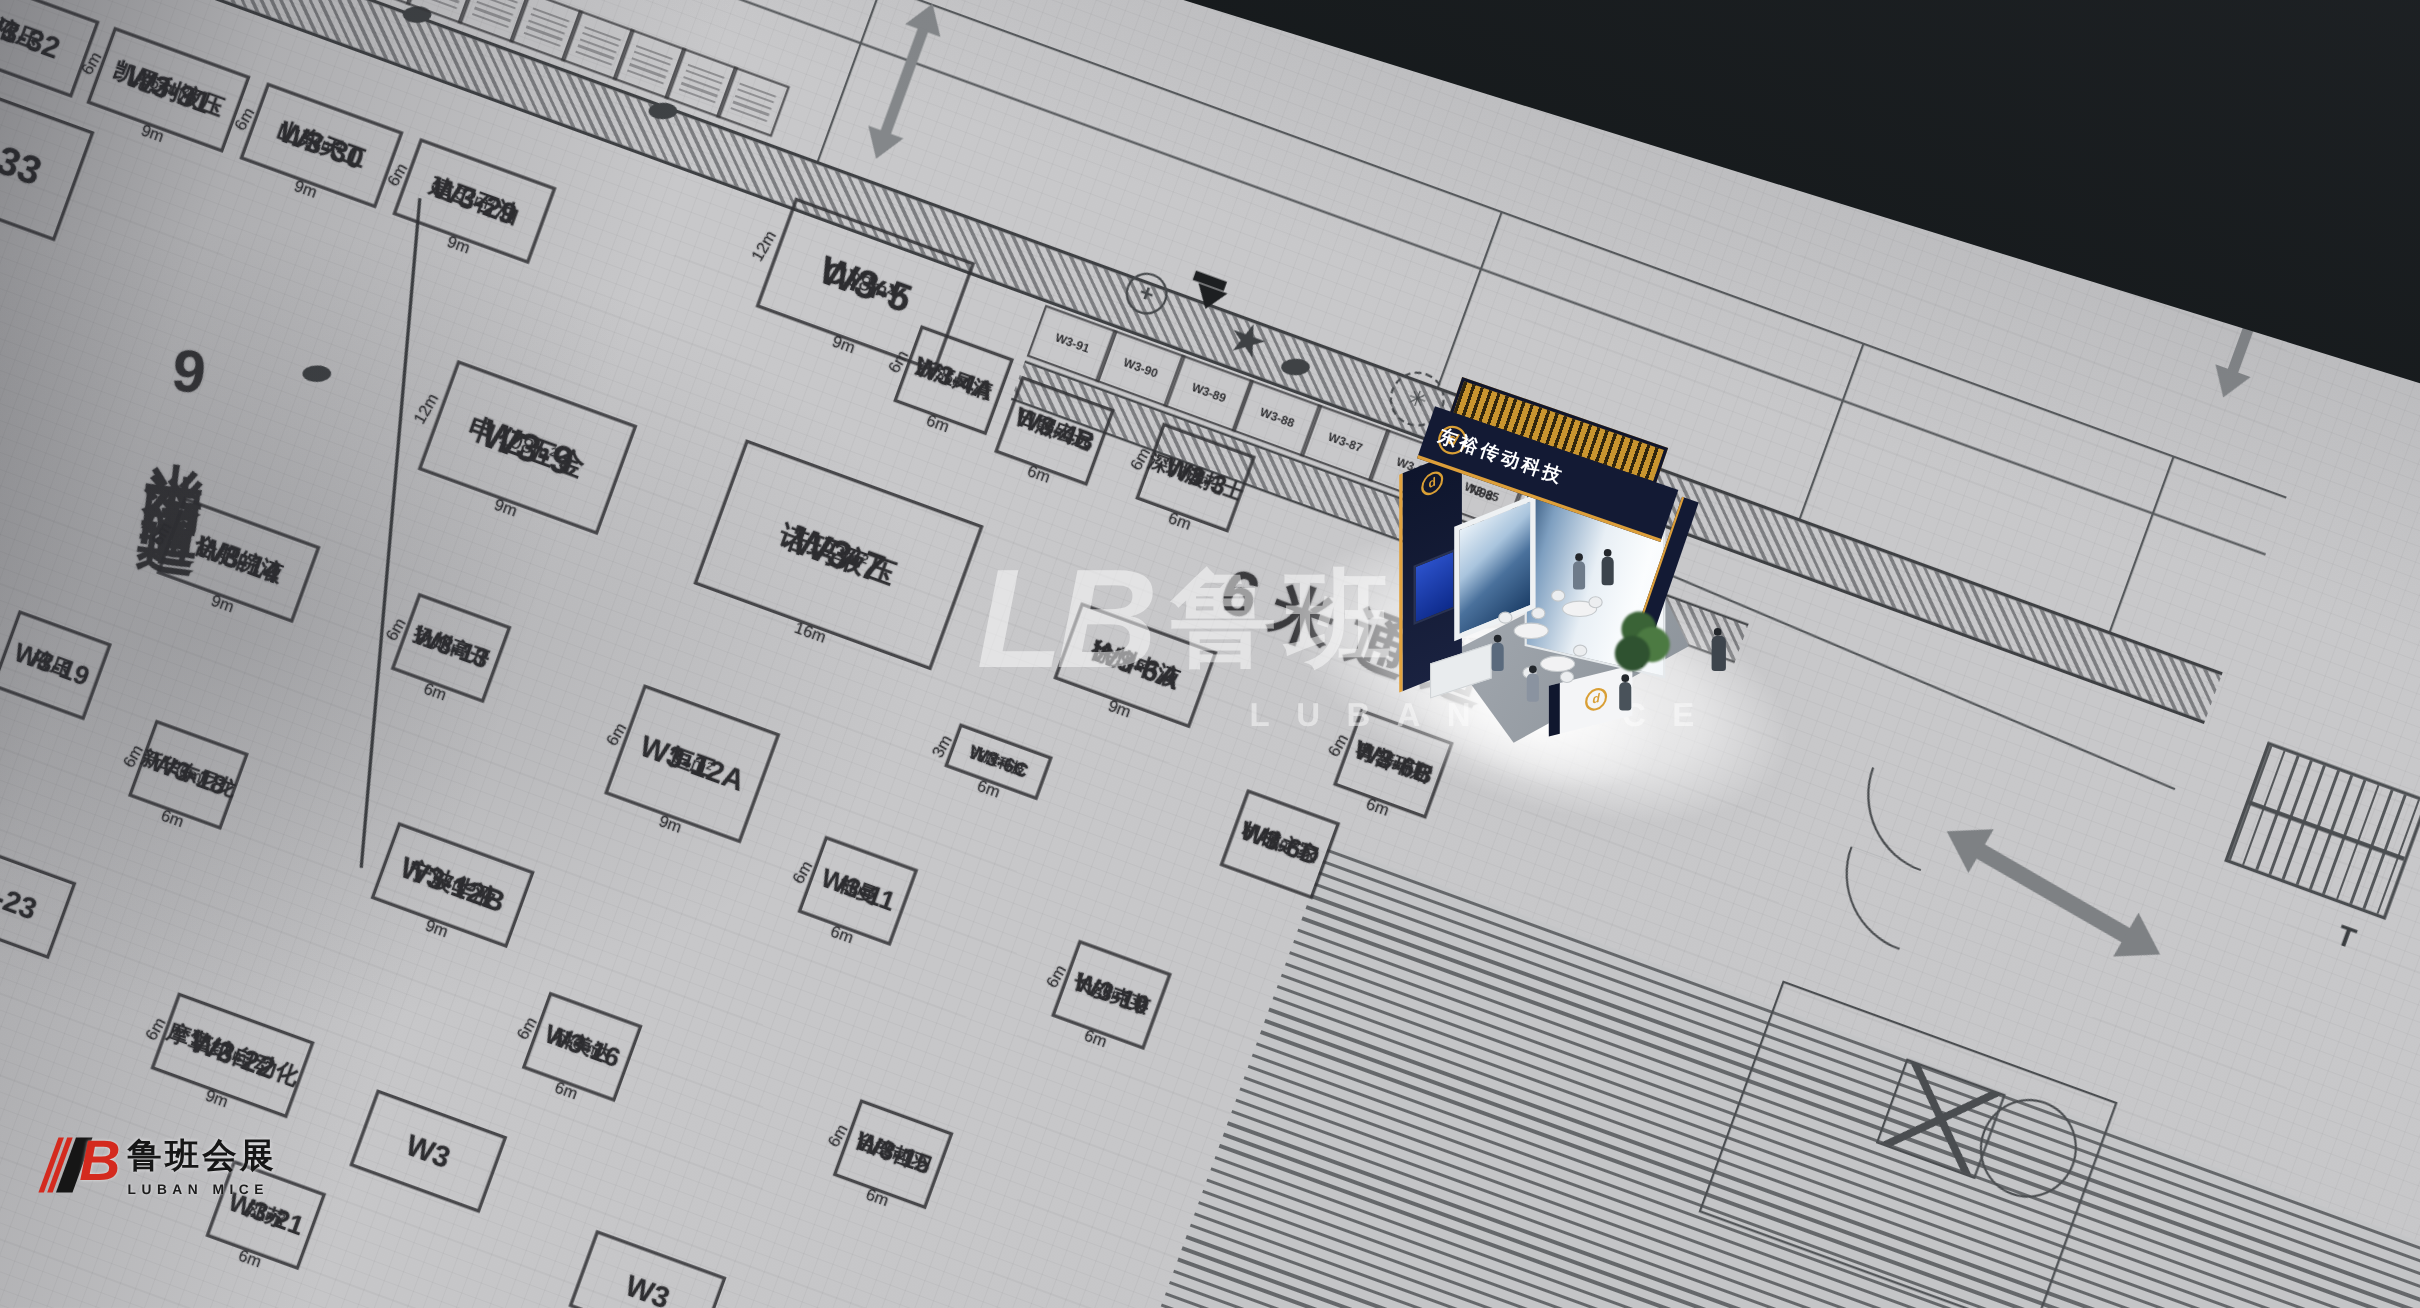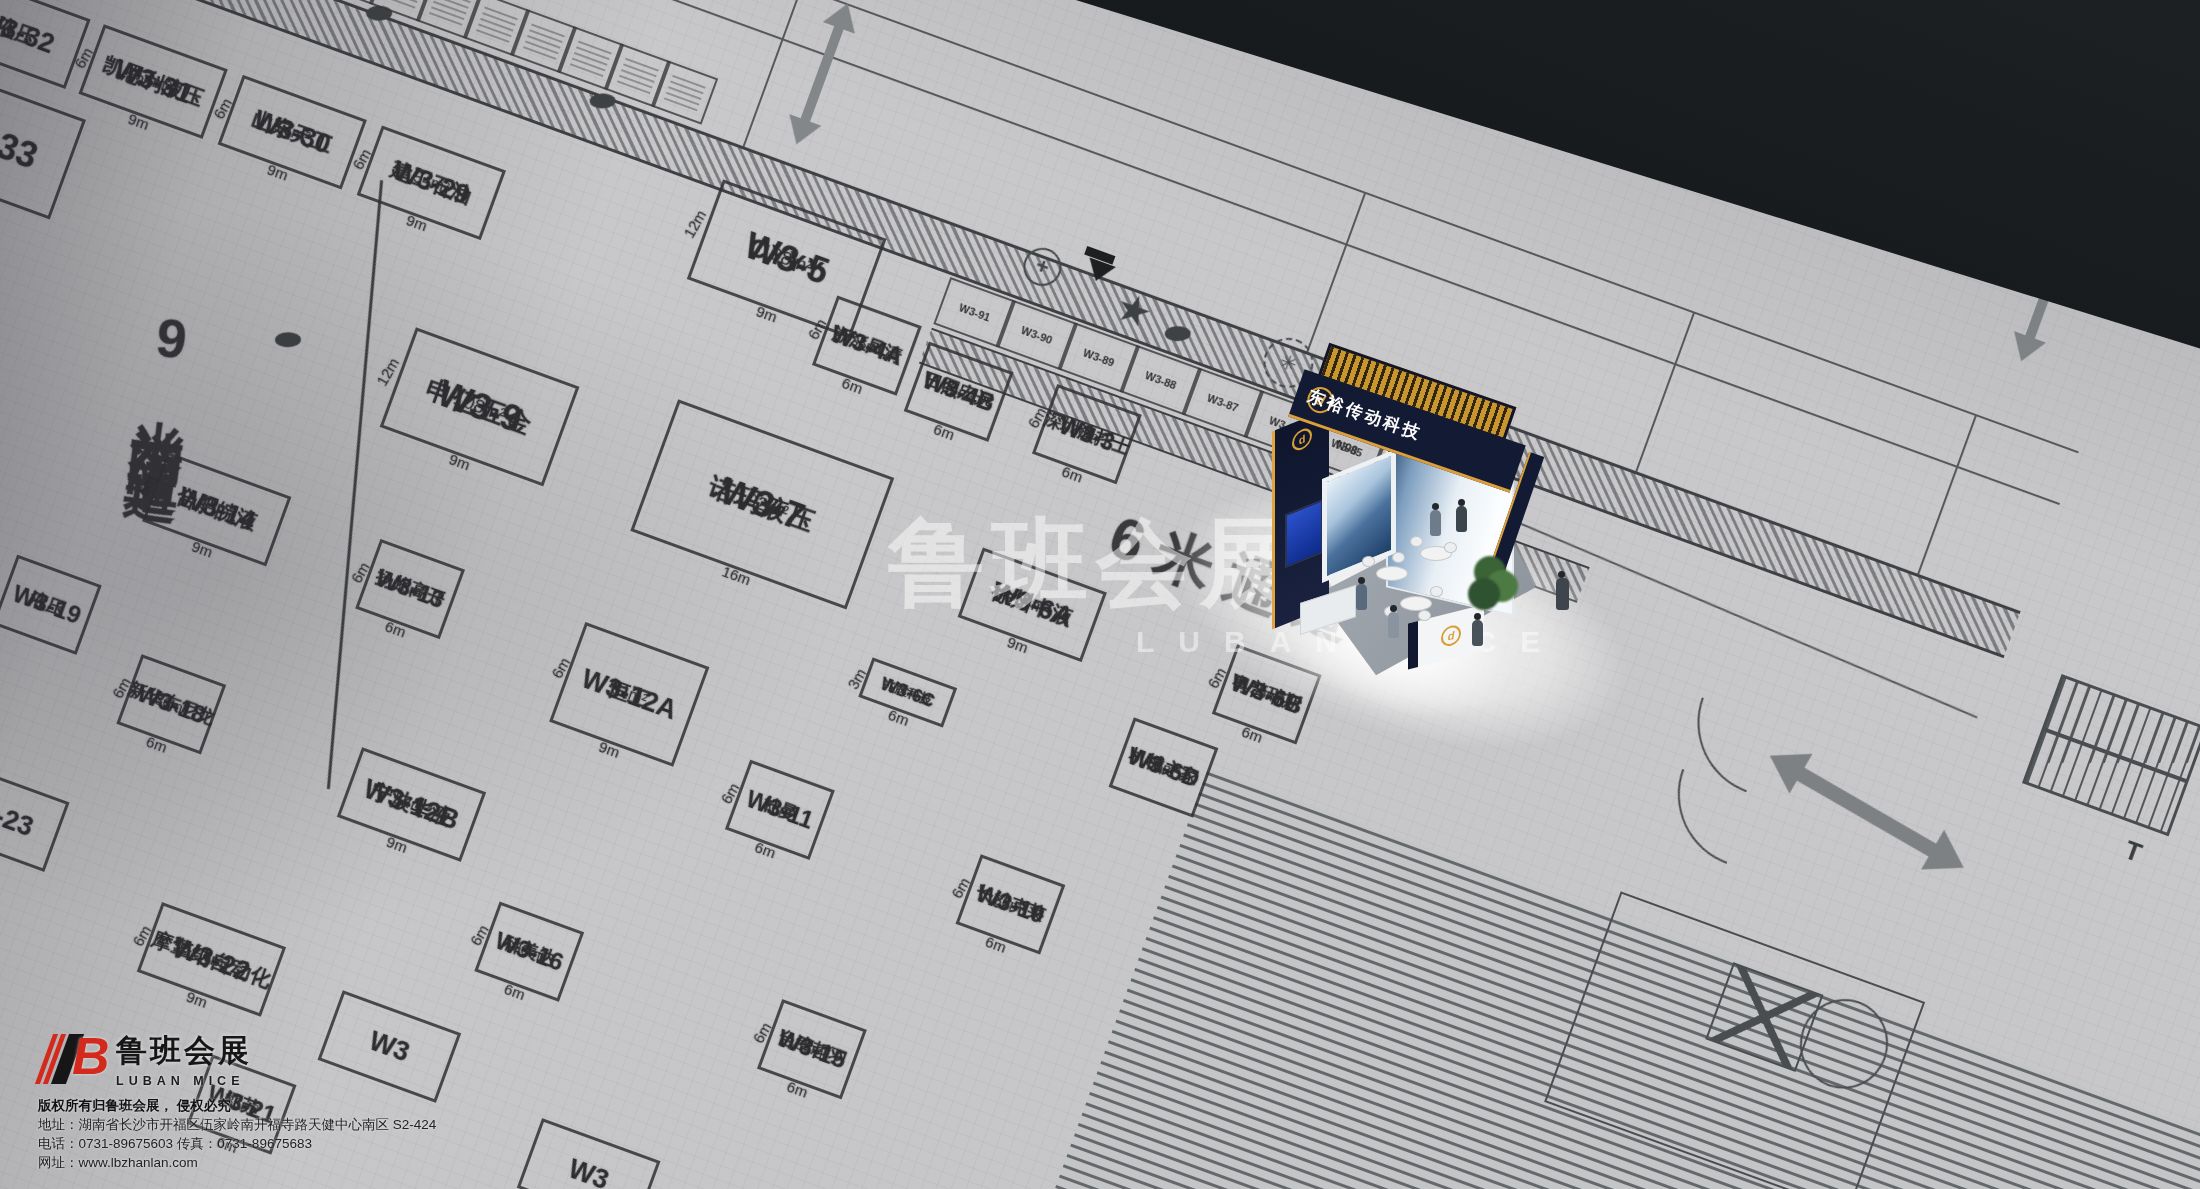--- a/index.html
+++ b/index.html
@@ -440,20 +440,21 @@
     </div>
 
   <div id="dark-corner"></div>
   <div id="shade"></div>
 
   <div id="glow1"></div>
   <div id="glow2"></div>
 
   <div id="watermark">
     <div class="row">
+      <div class="wm-mark">LB</div>
       <div class="wm-text">鲁班会展</div>
     </div>
     <div class="wm-sub">LUBAN MICE</div>
   </div>
 
   <div id="booth3d">
     <div class="b3-floor"></div>
     <div class="b3-white"></div>
     <div class="b3-lwall">
       <span class="b3-lw-logo">d</span>
@@ -497,21 +498,15 @@
         <i class="r1"></i>
           <i class="r2"></i>
           <i class="blk"></i>
         <span class="bletter">B</span>
       </div>
       <div class="lg-text">
         <div class="brand">鲁班会展</div>
         <div class="sub">LUBAN MICE</div>
       </div>
     </div>
-    <div class="lg-lines">
-      <div class="l0">版权所有归鲁班会展， 侵权必究</div>
-      <div class="l1">地址：湖南省长沙市开福区伍家岭南开福寺路天健中心南区 S2-424</div>
-      <div class="l2">电话：0731-89675603   传真：0731-89675683</div>
-      <div class="l3">网址：www.lbzhanlan.com</div>
-    </div>
   </div>
 
 </div>
 
 </body></html>

